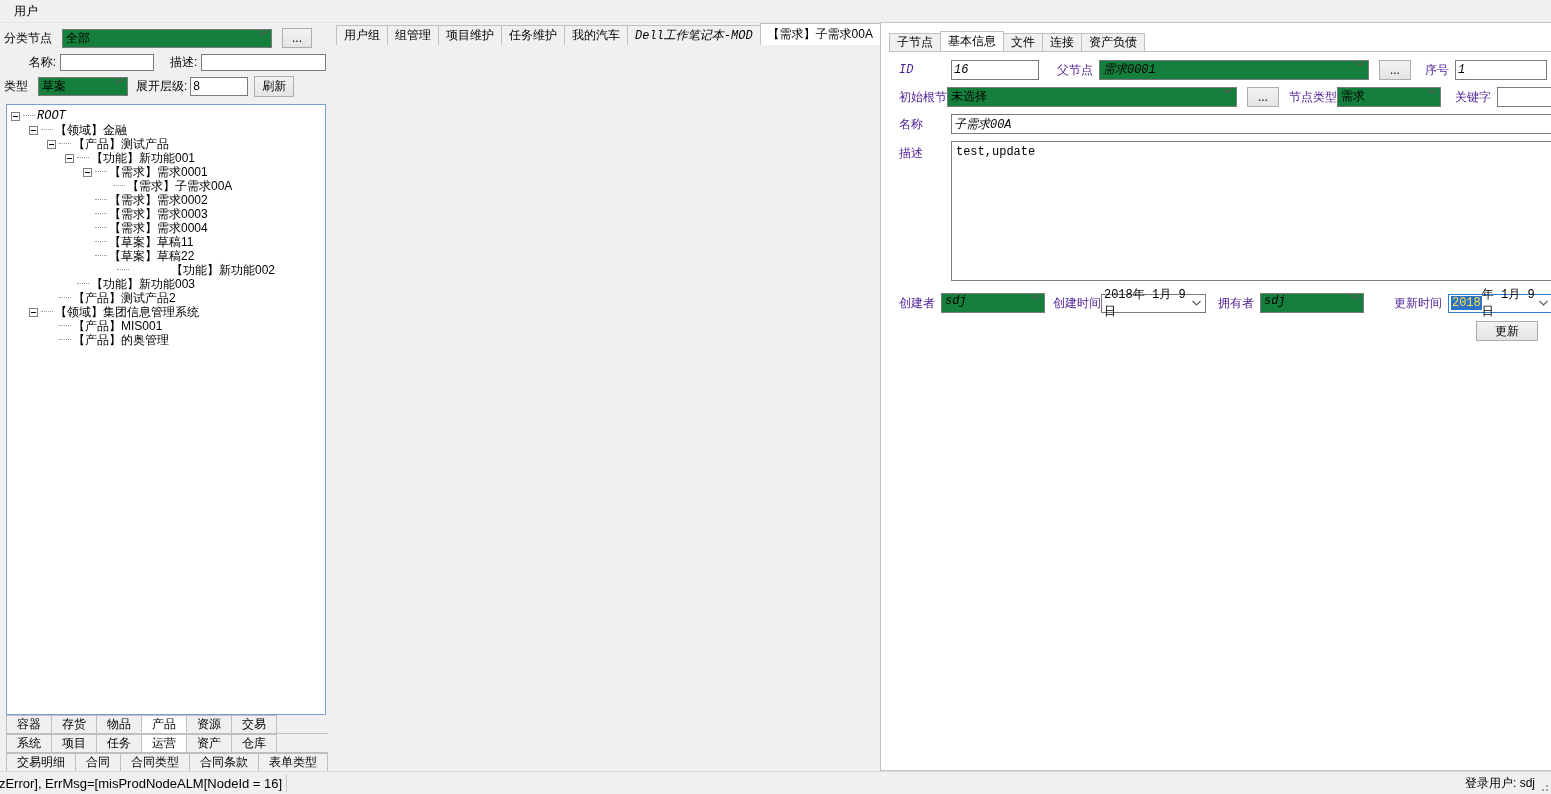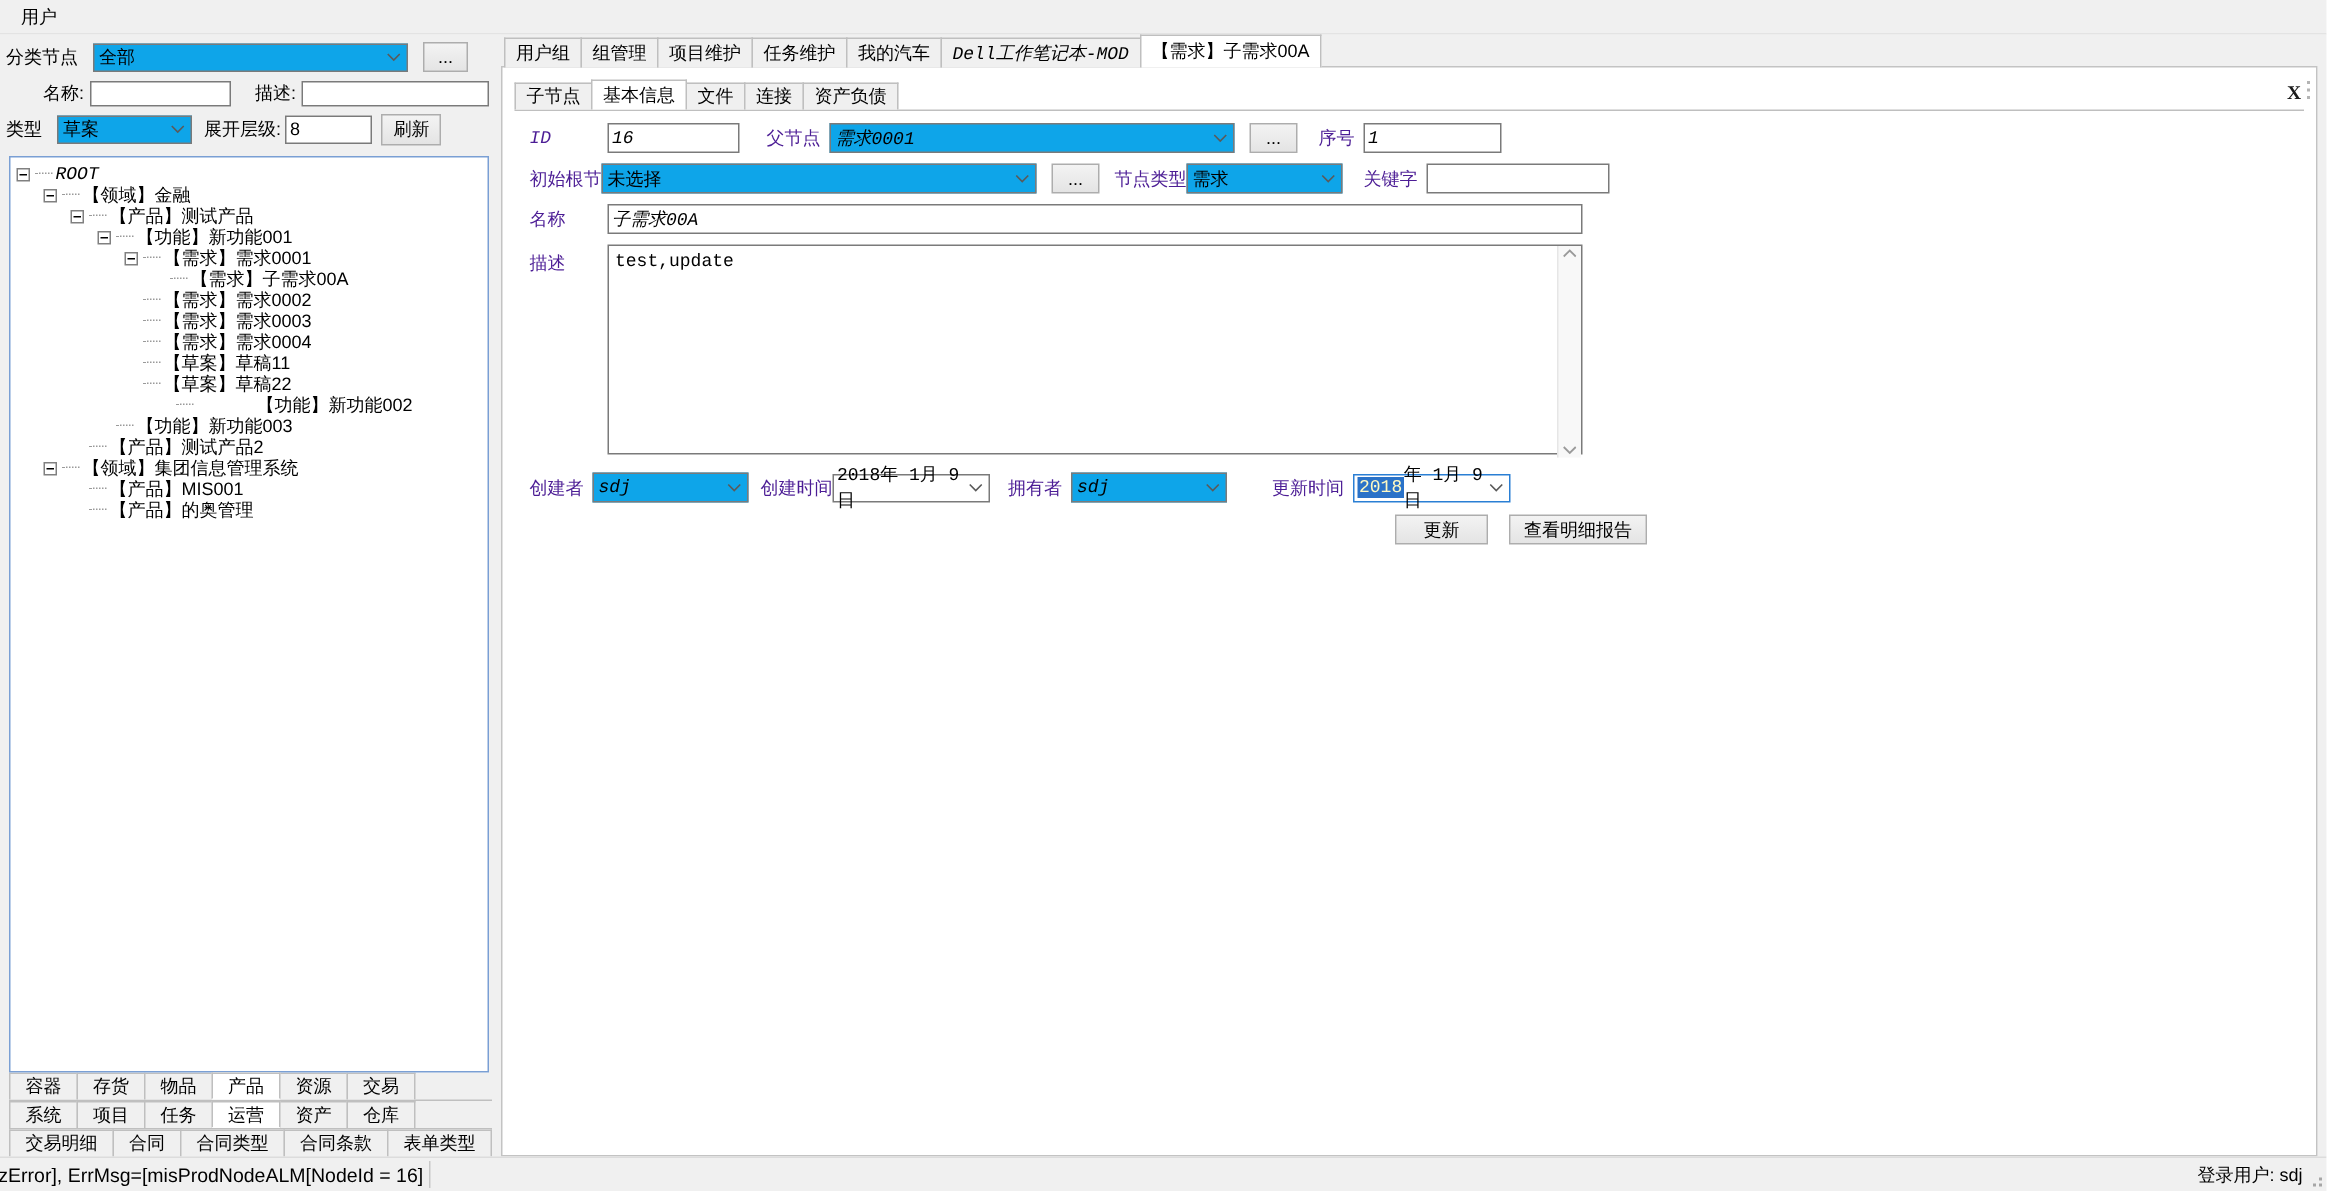--- a/index.html
+++ b/index.html
@@ -117,25 +117,25 @@
     height: 17px;
     font-family: "Liberation Sans", sans-serif;
     font-size: 12px;
     padding: 0 2px;
     box-sizing: border-box;
     color: #000;
     outline: none;
   }
   .wcombo {
     border: 1px solid #7a7a7a;
-    background: #0ea5e9;
+    background: #15803d;
     height: 19px;
     box-sizing: border-box;
     display: flex;
-    align-items: center;
+    align-items: flex-start;
     position: relative;
     font-size: 12px;
     padding-left: 3px;
     color: #000;
   }
   .wcombo .caret {
     margin-left: auto;
     margin-right: 4px;
     width: 9px; height: 6px;
   }
@@ -227,21 +227,21 @@
     position: relative;
     z-index: 2;
   }
   .cat-row.last { border-bottom: none; }
 
   
   .right-panel {
     flex: 1;
     min-width: 0;
     display: flex;
-    flex-direction: column;
+    flex-direction: row;
     padding: 0 6px 0 0;
     position: relative;
   }
   .top-tabs {
     display: flex;
     align-items: flex-end;
     height: 22px;
     padding-left: 2px;
     flex: none;
     position: relative;
@@ -379,21 +379,21 @@
     height: 19px;
     box-sizing: border-box;
     display: flex;
     align-items: center;
     font-family: "Liberation Mono", monospace;
     font-size: 12px;
     padding-left: 2px;
     color: #000;
   }
   .date-field.focused { border: 1px solid #2a7fd4; }
-  .sel-hl { background: #2a72c8; color: #fef9c3; padding: 0 1px; }
+  .sel-hl { background: #2a72c8; color: #fde047; padding: 0 1px; }
   .date-field .caret { margin-left: auto; margin-right: 4px; }
 
   
   .statusbar {
     height: 22px;
     flex: none;
     background: #f0f0f0;
     border-top: 1px solid #dcdcdc;
     display: flex;
     align-items: center;

